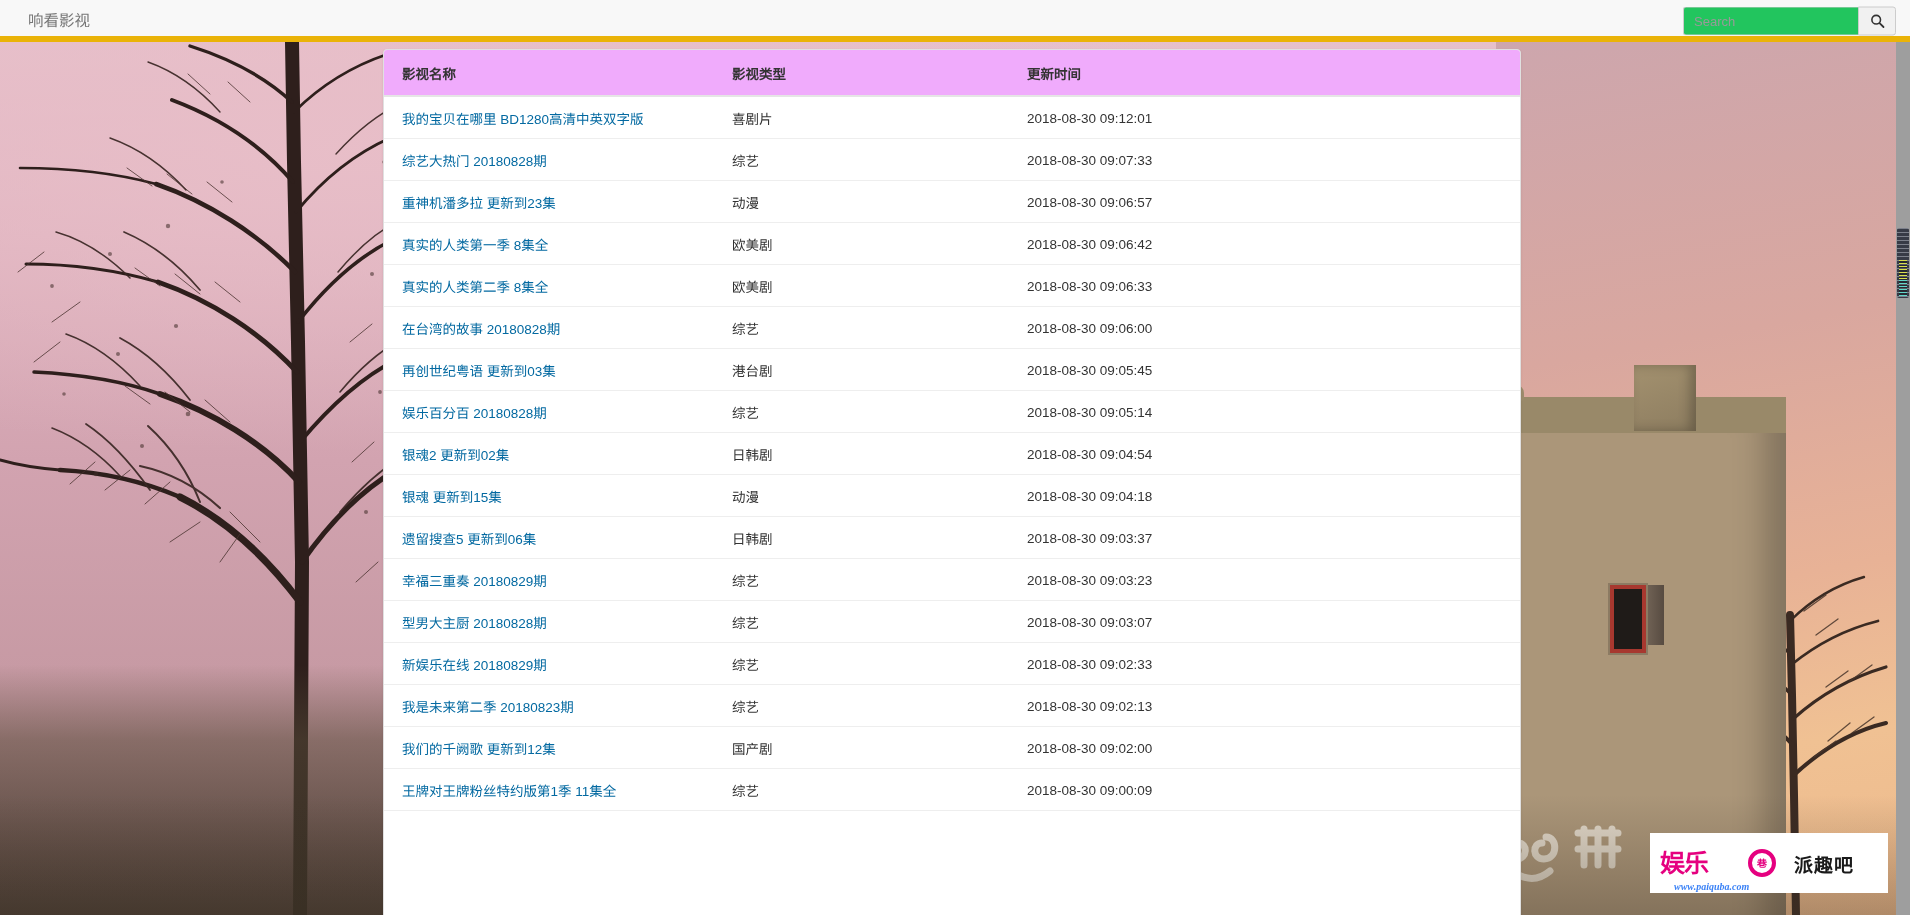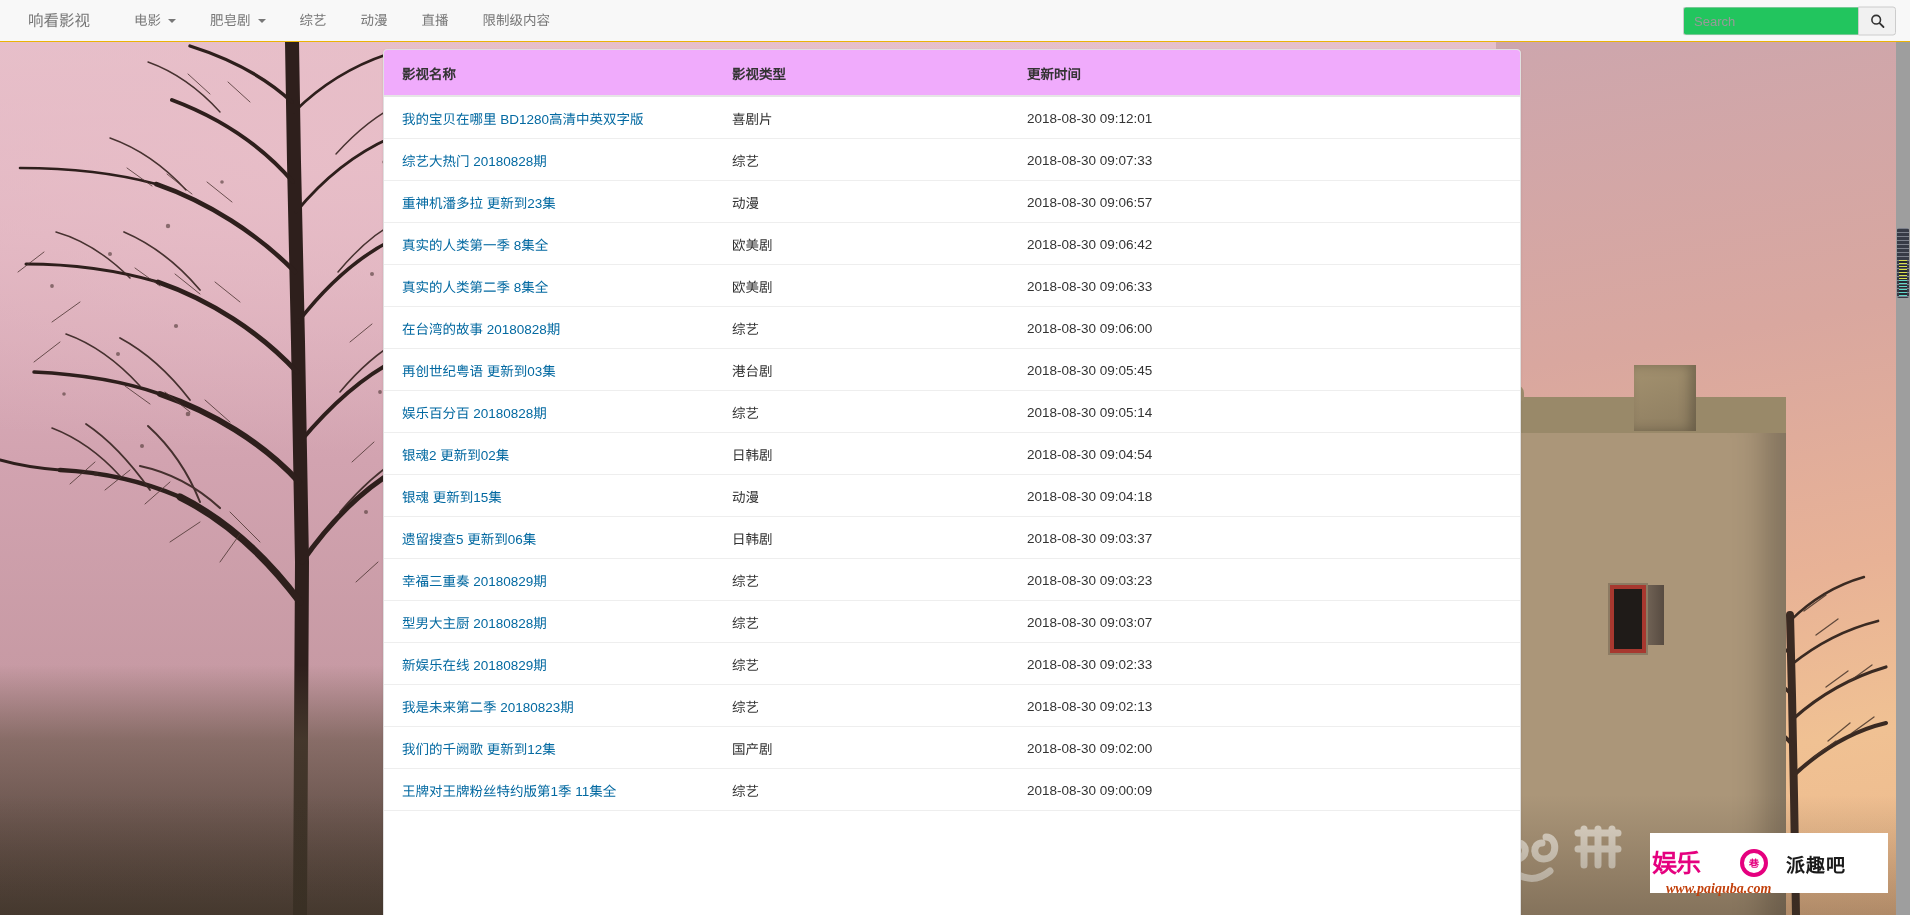--- a/index.html
+++ b/index.html
@@ -145,21 +145,21 @@
     background: linear-gradient(180deg, rgba(0,0,0,0) 0%, rgba(60,48,36,0.35) 100%);
   }
 
   
   .navbar {
     position: absolute;
     left: 0; top: 0;
     width: 1910px;
     height: 42px;
     background: #f8f8f8;
-    border-bottom: 1px solid #eab308;
+    border-bottom: 6px solid #eab308;
     box-sizing: border-box;
     z-index: 30;
   }
   .nav-inner {
     position: relative;
     height: 41px;
     display: flex;
     align-items: center;
     padding: 0 14px;
     box-sizing: border-box;
@@ -284,21 +284,21 @@
   
   .watermark {
     position: absolute;
     right: 22px;
     bottom: 22px;
     width: 238px;
     height: 60px;
     background: #ffffff;
     display: flex;
     align-items: center;
-    padding: 0 2px;
+    padding: 0 10px;
     box-sizing: border-box;
     z-index: 25;
   }
   .wm-logo {
     display: flex;
     align-items: flex-start;
     position: relative;
     width: 118px;
   }
   .wm-cn {
@@ -323,24 +323,24 @@
   }
   .wm-ring span {
     font-size: 10px;
     color: #e5007f;
     font-weight: bold;
   }
   .wm-url {
     position: absolute;
     left: 14px;
     top: 30px;
-    font-size: 14px;
+    font-size: 10px;
     font-weight: bold;
     font-style: italic;
-    color: #c2410c;
+    color: #3b82f6;
     white-space: nowrap;
     font-family: "Liberation Serif", serif;
   }
   .wm-right {
     font-size: 19px;
     font-weight: bold;
     color: #1a1a1a;
     margin-left: 16px;
     letter-spacing: 1px;
   }
@@ -515,42 +515,20 @@
       </div>
     </div>
 
     <div class="bottom-haze"></div>
   </div>
 
   <div class="navbar">
     <div class="nav-inner">
       <a class="brand" href="#">响看影视</a>
 
-      <div class="nav-links">
-        <a class="nav-item" href="#">
-          <span>电影</span>
-          <span class="caret"></span>
-        </a>
-        <a class="nav-item" href="#">
-          <span>肥皂剧</span>
-          <span class="caret"></span>
-        </a>
-        <a class="nav-item" href="#">
-          <span>综艺</span>
-        </a>
-        <a class="nav-item" href="#">
-          <span>动漫</span>
-        </a>
-        <a class="nav-item" href="#">
-          <span>直播</span>
-        </a>
-        <a class="nav-item" href="#">
-          <span>限制级内容</span>
-        </a>
-      </div>
 
       <div class="search-wrap">
         <input class="search-input" type="text" placeholder="Search" style="">
         <button class="search-btn" type="button">
           <svg width="15" height="15" viewBox="0 0 16 16" aria-hidden="true">
             <circle cx="6.6" cy="6.6" r="4.6" fill="none" stroke="#333" stroke-width="1.7"></circle>
             <line x1="10.2" y1="10.2" x2="14.4" y2="14.4" stroke="#333" stroke-width="1.9" stroke-linecap="round"></line>
           </svg>
         </button>
       </div>

